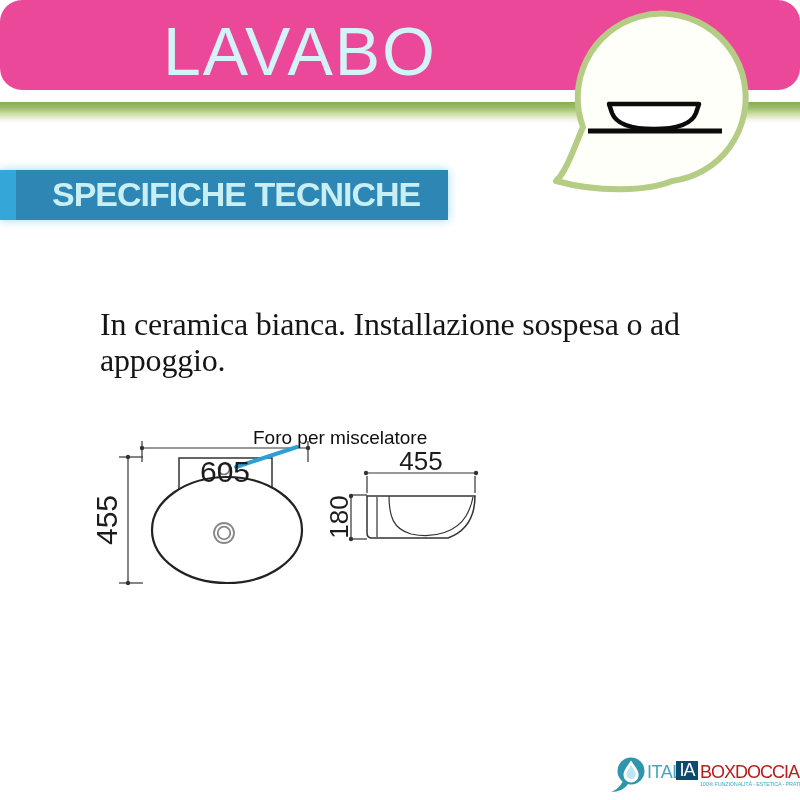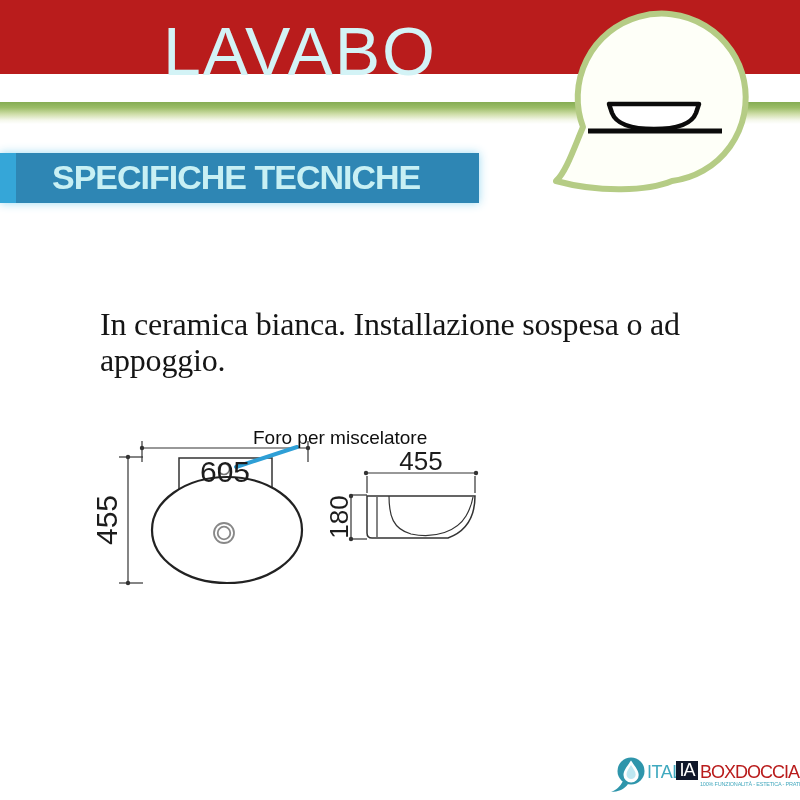--- a/index.html
+++ b/index.html
@@ -1,38 +1,38 @@
 <!DOCTYPE html>
 <html><head>
 <meta charset="utf-8">
 <style>
   html,body{margin:0;padding:0;background:#fff;}
   .canvas{position:relative;width:800px;height:800px;background:#ffffff;overflow:hidden;
           font-family:"Liberation Sans",sans-serif;}
-  .top-band{position:absolute;left:0;top:0;width:800px;height:74px;background:#b91c1c;}
+  .top-band{position:absolute;left:0;top:0;width:800px;height:90px;background:#ec4899;border-radius:22px;}
   .page-title{position:absolute;left:300px;top:12px;transform:translateX(-50%);
           font-size:68px;font-weight:400;letter-spacing:2px;color:#D3F3F6;white-space:nowrap;}
   .divider{position:absolute;left:0;top:102px;width:800px;height:22px;
           background:linear-gradient(180deg,#85AC53 0%,#9CBD68 26%,#CFDEA9 55%,#F4F7EA 82%,#FFFFFF 100%);}
   .svg-layer{position:absolute;left:0;top:0;width:800px;height:800px;}
-  .banner{position:absolute;left:0;top:153px;width:479px;height:50px;background:#2E86B4;
-          box-shadow:0 0 9px rgba(150,215,240,.95);}
+  .banner{position:absolute;left:0;top:170px;width:426px;height:50px;background:#2E86B4;
+          box-shadow:0 0 9px rgba(150,215,240,.95);padding-left:22px;}
   .banner-accent{position:absolute;left:0;top:0;width:16px;height:50px;background:#35A6D8;}
   .banner-label{position:absolute;left:52px;top:50%;transform:translateY(-52%);
           font-weight:bold;font-size:34px;letter-spacing:-1px;color:#C8F0F4;white-space:nowrap;}
   .desc{position:absolute;left:100px;top:306px;font-family:"Liberation Serif",serif;
           font-size:32px;line-height:36px;color:#151515;letter-spacing:-0.2px;}
   .dim{position:absolute;color:#1c1c1c;white-space:nowrap;}
   .dim-top-width{left:225px;top:436px;transform:translate(-50%,-50%);font-size:30px;margin-top:36px;}
   .dim-top-depth{left:107px;top:520px;transform:translate(-50%,-50%) rotate(-90deg);font-size:30px;}
   .hole-label{position:absolute;left:253px;top:427px;font-size:19px;color:#0e0e0e;white-space:nowrap;}
   .dim-side-width{left:421px;top:461px;transform:translate(-50%,-50%);font-size:26px;}
   .dim-side-height{left:339px;top:517px;transform:translate(-50%,-50%) rotate(-90deg);font-size:26px;}
   .logo-ital{position:absolute;left:647px;top:762px;font-size:18px;letter-spacing:-0.5px;color:#3FA9BF;}
-  .logo-ia{position:absolute;left:676px;top:761px;width:22px;height:19px;background:#0f172a;
+  .logo-ia{position:absolute;left:676px;top:761px;width:22px;height:19px;background:#0c4a6e;
           color:#ffffff;font-size:18px;letter-spacing:-1px;text-align:center;line-height:19px;}
   .logo-box{position:absolute;left:700px;top:762px;font-size:18px;letter-spacing:-1px;color:#b91c1c;}
   .logo-tagline{position:absolute;left:700px;top:781px;font-size:5.5px;letter-spacing:-0.2px;color:#45A9BE;white-space:nowrap;}
 </style>
 </head>
 <body>
 
 <div class="canvas">
 
   <div class="top-band">

